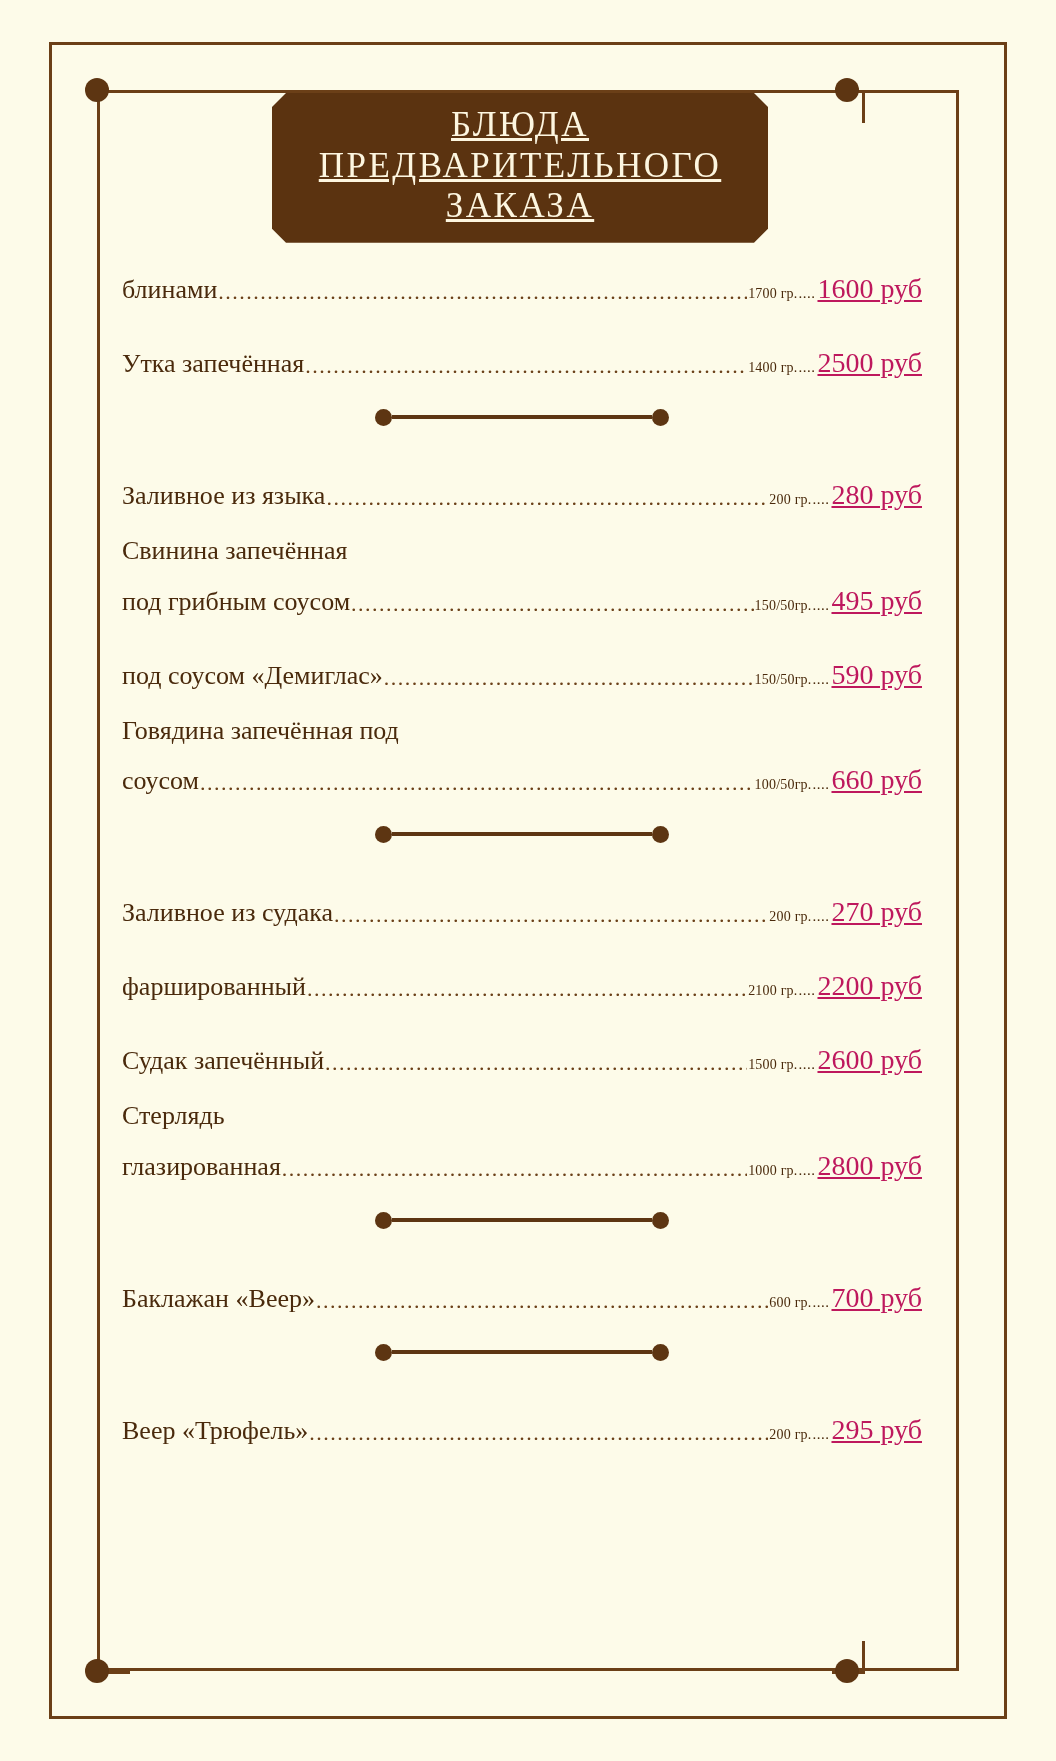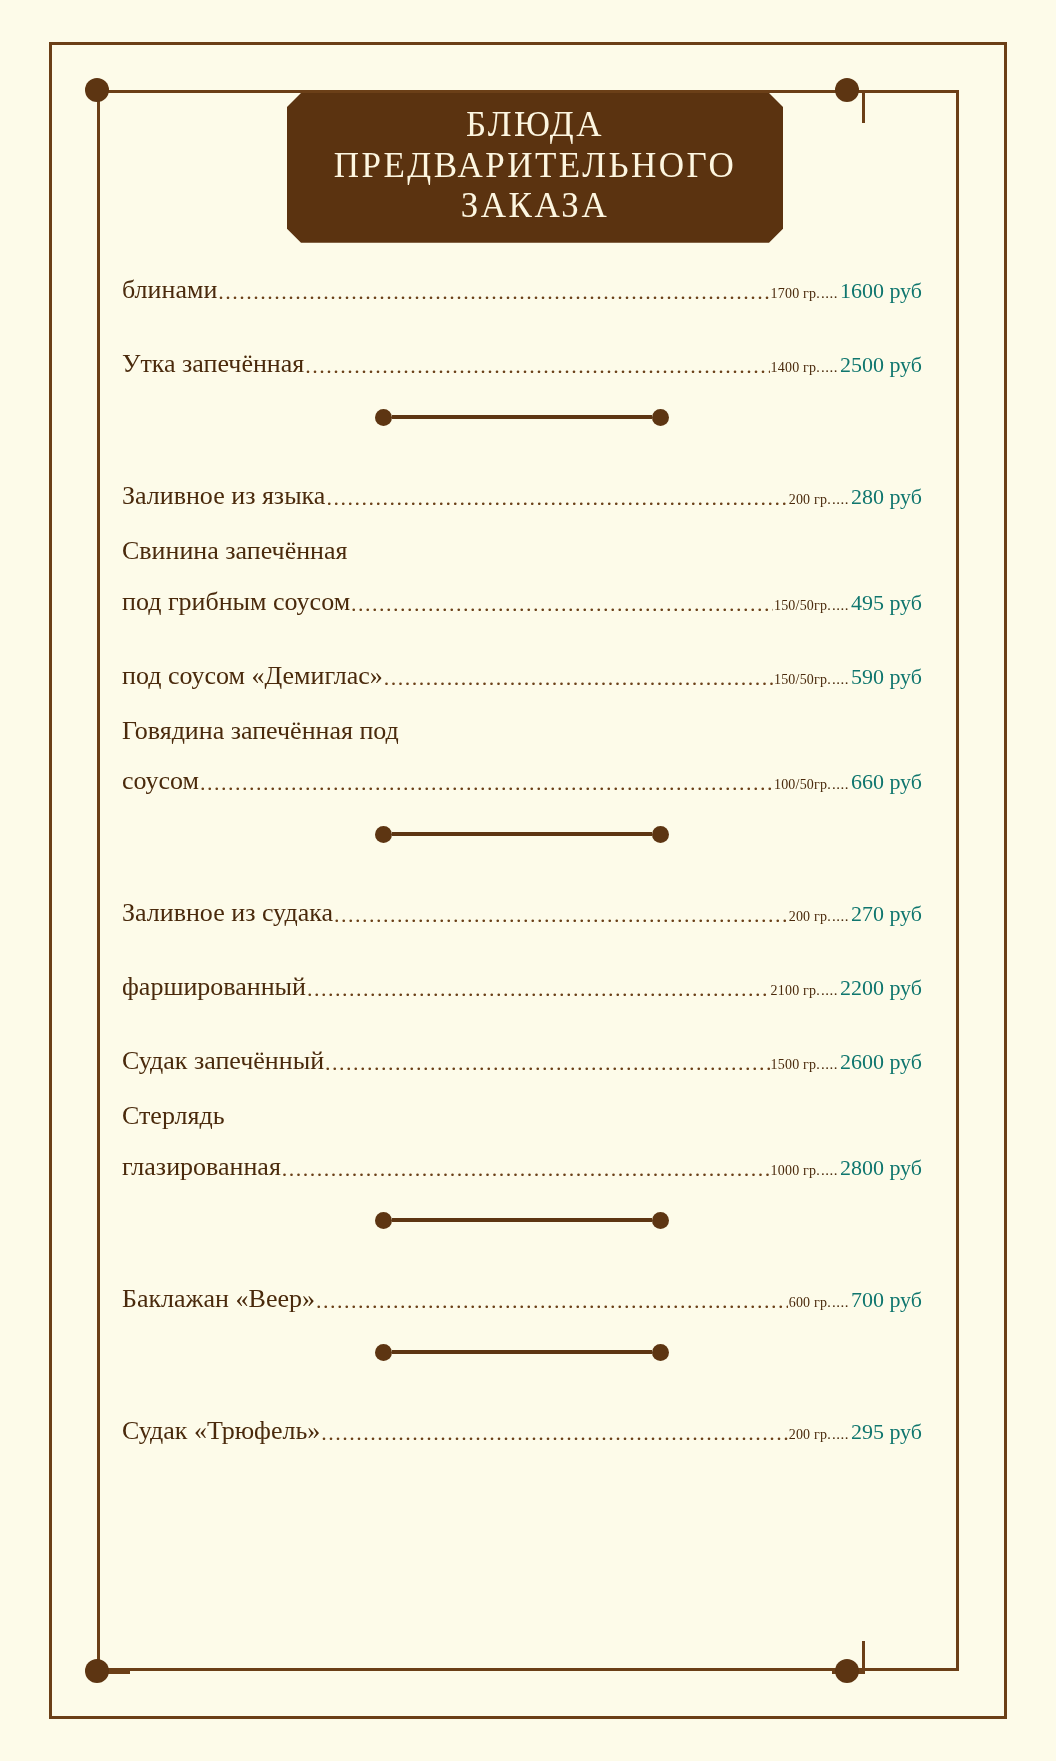--- a/index.html
+++ b/index.html
@@ -60,30 +60,31 @@
     z-index: 5;
   }
   #bracket-tl { left: 97px;  top: 90px;   border-left: 3px solid #6b3f17; border-top: 3px solid #6b3f17; }
   #bracket-tr { left: 832px; top: 90px;   border-right: 3px solid #6b3f17; border-top: 3px solid #6b3f17; }
   #bracket-bl { left: 97px;  top: 1641px; border-left: 3px solid #6b3f17; border-bottom: 3px solid #6b3f17; }
   #bracket-br { left: 832px; top: 1641px; border-right: 3px solid #6b3f17; border-bottom: 3px solid #6b3f17; }
 
   
   #title-banner {
     position: absolute;
-    left: 287px;
+    left: 272px;
     top: 93px;
     width: 496px;
     background: #5b3310;
     color: #fdf6e0;
     text-align: center;
     padding: 12px 0 16px 0;
     z-index: 8;
     -webkit-clip-path: polygon(14px 0, calc(100% - 14px) 0, 100% 14px, 100% calc(100% - 14px), calc(100% - 14px) 100%, 14px 100%, 0 calc(100% - 14px), 0 14px);
     clip-path: polygon(14px 0, calc(100% - 14px) 0, 100% 14px, 100% calc(100% - 14px), calc(100% - 14px) 100%, 14px 100%, 0 calc(100% - 14px), 0 14px);
+    text-decoration: underline;
   }
   #title-banner .title-line {
     font-size: 35px;
     line-height: 1.16;
     letter-spacing: 2.5px;
     font-weight: normal;
     white-space: nowrap;
   }
 
   
@@ -139,24 +140,25 @@
     padding-right: 1px;
     letter-spacing: 0.2px;
   }
   .weight-dots {
     font-size: 15px;
     color: #4a2a0c;
     letter-spacing: 0.5px;
   }
   .entry-price {
     flex: 0 0 auto;
-    font-size: 22px;
-    color: #0f766e;
+    font-size: 28px;
+    color: #be185d;
     white-space: nowrap;
     padding-left: 2px;
+    text-decoration: underline;
   }
 
   
   .divider {
     display: flex;
     align-items: center;
     justify-content: center;
     margin: 28px 0 34px 0;
     height: 20px;
   }
@@ -325,21 +327,21 @@
         </div>
       </div>
       <div class="divider">
         <span class="divider-dot"></span>
         <span class="divider-line"></span>
         <span class="divider-dot"></span>
       </div>
       <div class="menu-section">
         <div class="menu-entry">
           <div class="entry-line">
-            <span class="entry-name">Судак «Трюфель»</span>
+            <span class="entry-name">Веер «Трюфель»</span>
             <span class="leader"></span>
             <span class="entry-weight">200 гр.</span>
             <span class="weight-dots">....</span>
             <span class="entry-price">295 руб</span>
           </div>
         </div>
       </div>
     </div>
 
 </div>

